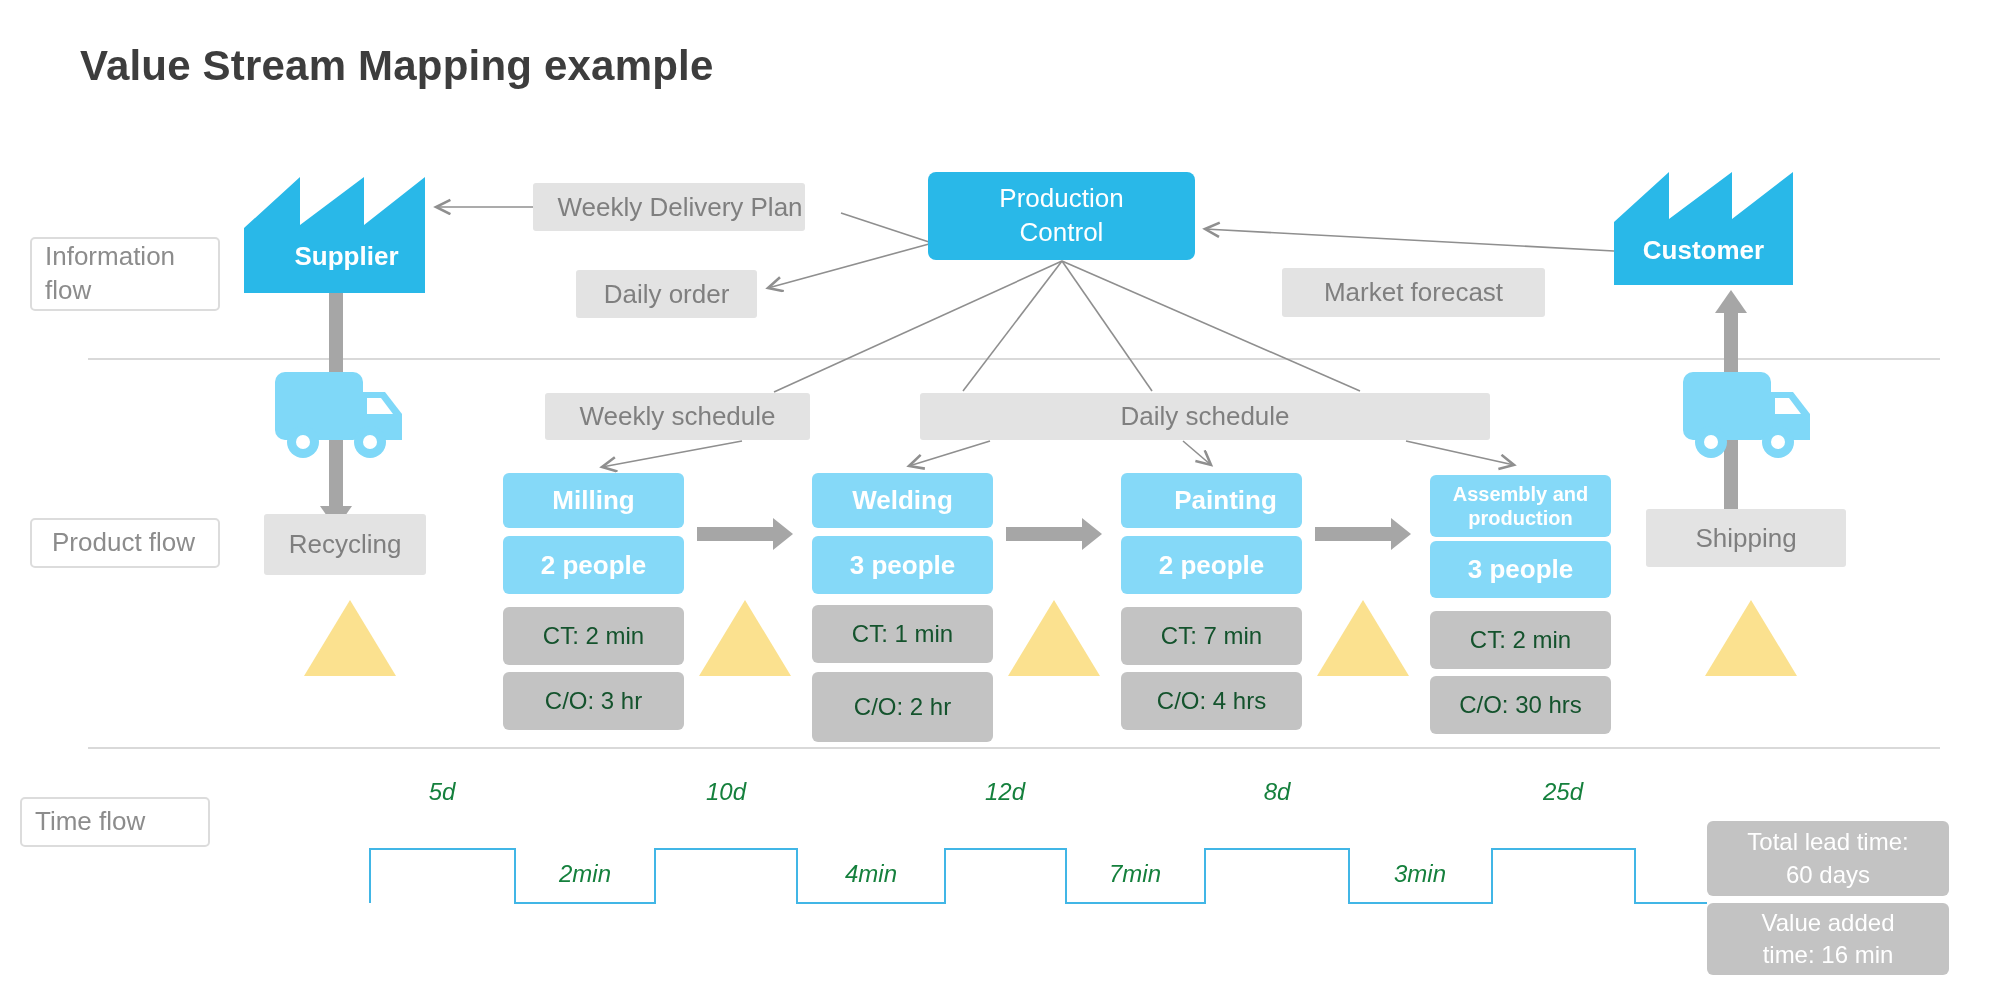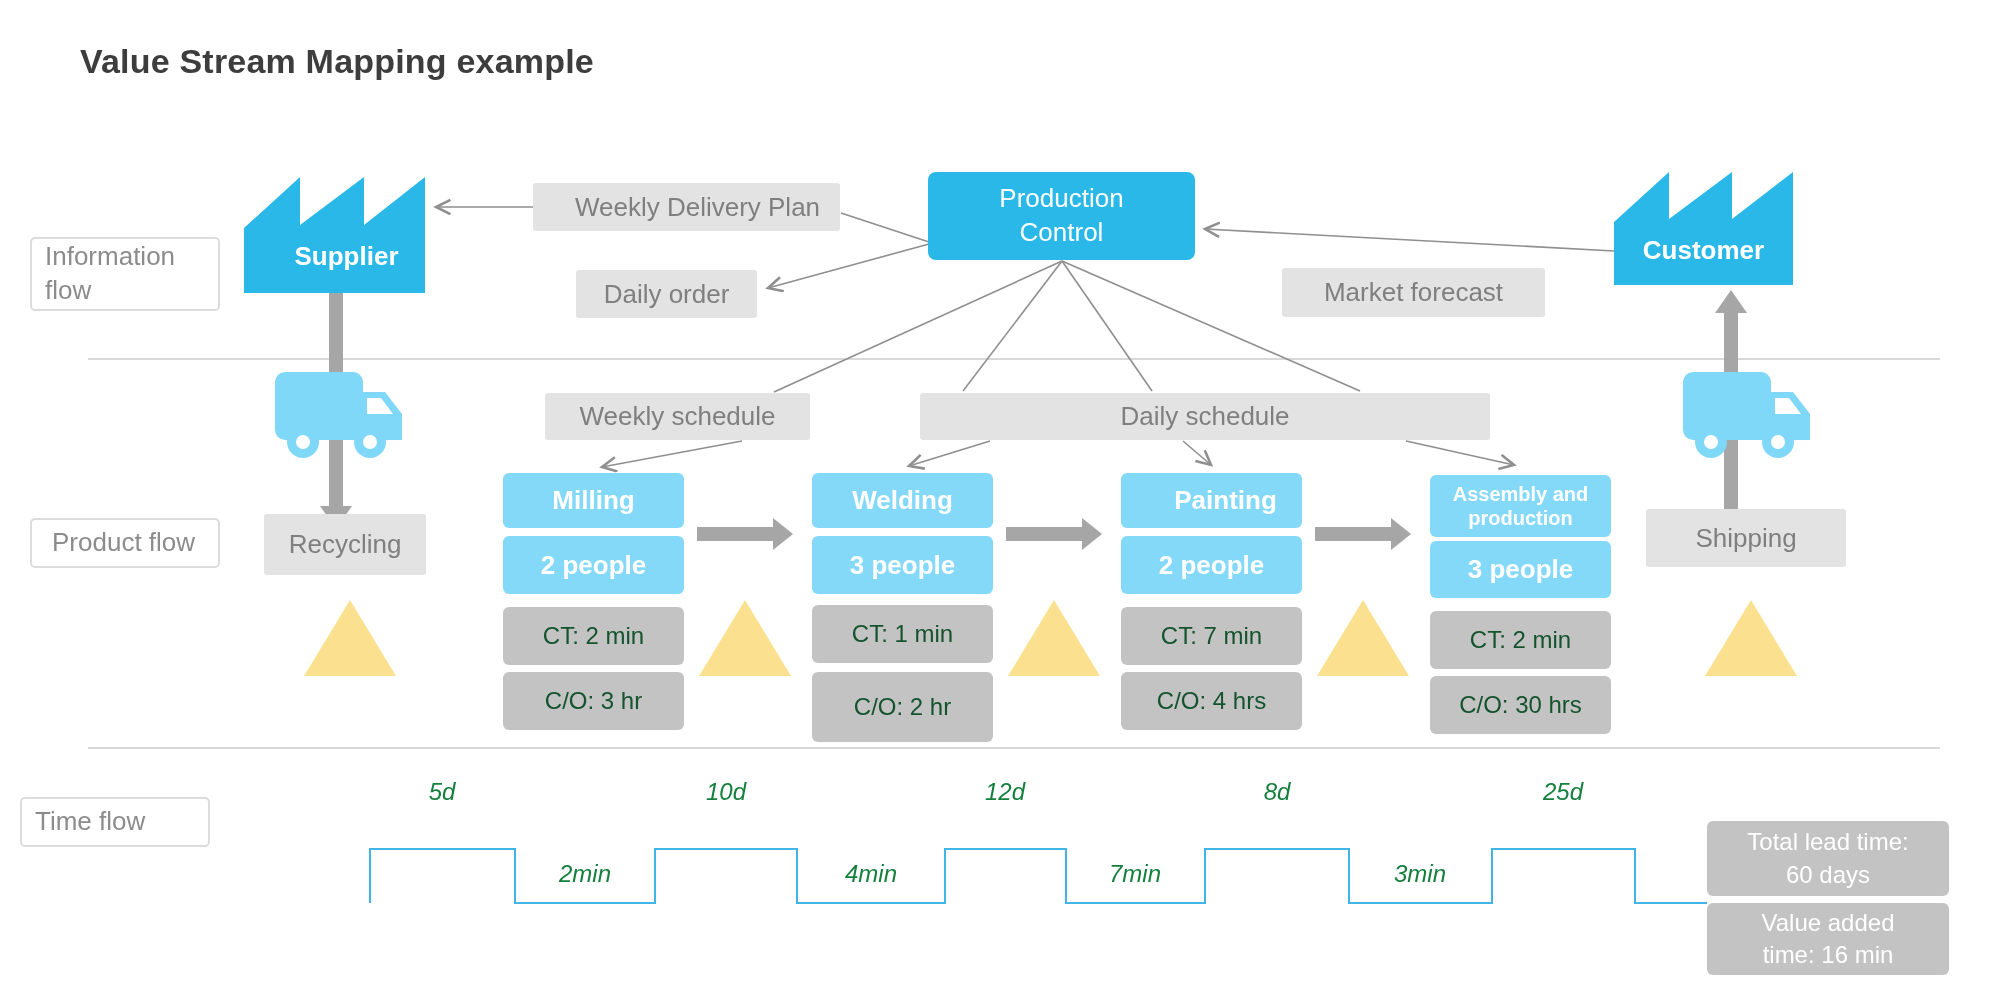--- a/index.html
+++ b/index.html
@@ -8,21 +8,21 @@
     background:#ffffff;
     font-family:"Liberation Sans","DejaVu Sans",sans-serif;
   }
   .abs{position:absolute;box-sizing:border-box;}
   .center{display:flex;align-items:center;justify-content:center;text-align:center;}
   .ml{white-space:pre-line;}
   #svg-layer{position:absolute;left:0;top:0;z-index:1;}
   .txt-layer{z-index:2;}
   #page-title{
     left:80px;top:42px;
-    font-size:34px;font-weight:bold;color:#3d3d3d;letter-spacing:0.2px;
+    font-size:42px;font-weight:bold;color:#3d3d3d;letter-spacing:0.2px;
   }
   .flow-label{
     background:#ffffff;border:2px solid #dcdcdc;border-radius:5px;
     color:#8c8c8c;font-size:26px;line-height:1.3;
     display:flex;align-items:center;padding-left:13px;
   }
   .gray-box{
     background:#e3e3e3;border-radius:3px;color:#7f7f7f;font-size:26px;
   }
   .blue-big{
@@ -123,21 +123,21 @@
   <polyline fill="none" stroke="#41b6e6" stroke-width="2" points="370,903 370,849 515,849 515,903 655,903 655,849 797,849 797,903 945,903 945,849 1066,849 1066,903 1205,903 1205,849 1349,849 1349,903 1492,903 1492,849 1635,849 1635,903 1707,903"></polyline>
 </svg>
 
 <div id="page-title" class="abs txt-layer">Value Stream Mapping example</div>
 
 <div class="abs txt-layer flow-label ml" style="left:30px;top:237px;width:190px;height:74px;">Information
 flow</div>
 <div class="abs txt-layer flow-label" style="left:30px;top:518px;width:190px;height:50px;padding-left:20px;">Product flow</div>
 <div class="abs txt-layer flow-label" style="left:20px;top:797px;width:190px;height:50px;">Time flow</div>
 
-<div class="abs txt-layer gray-box center" style="left:533px;top:183px;width:307px;height:48px;padding-left:22px;">Weekly Delivery Plan</div>
+<div class="abs txt-layer gray-box center" style="left:533px;top:183px;width:272px;height:48px;padding-left:22px;">Weekly Delivery Plan</div>
 <div class="abs txt-layer gray-box center" style="left:576px;top:270px;width:181px;height:48px;">Daily order</div>
 <div class="abs txt-layer gray-box center" style="left:1282px;top:268px;width:263px;height:49px;">Market forecast</div>
 <div class="abs txt-layer blue-big center ml" style="left:928px;top:172px;width:267px;height:88px;">Production
 Control</div>
 <div class="abs txt-layer factory-label center" style="left:244px;top:225px;width:181px;height:62px;padding-left:24px;">Supplier</div>
 <div class="abs txt-layer factory-label center" style="left:1614px;top:220px;width:179px;height:60px;">Customer</div>
 <div class="abs txt-layer gray-box center" style="left:545px;top:393px;width:265px;height:47px;">Weekly schedule</div>
 <div class="abs txt-layer gray-box center" style="left:920px;top:393px;width:570px;height:47px;">Daily schedule</div>
 
 <div class="abs txt-layer gray-box center" style="left:264px;top:514px;width:162px;height:61px;">Recycling</div>

